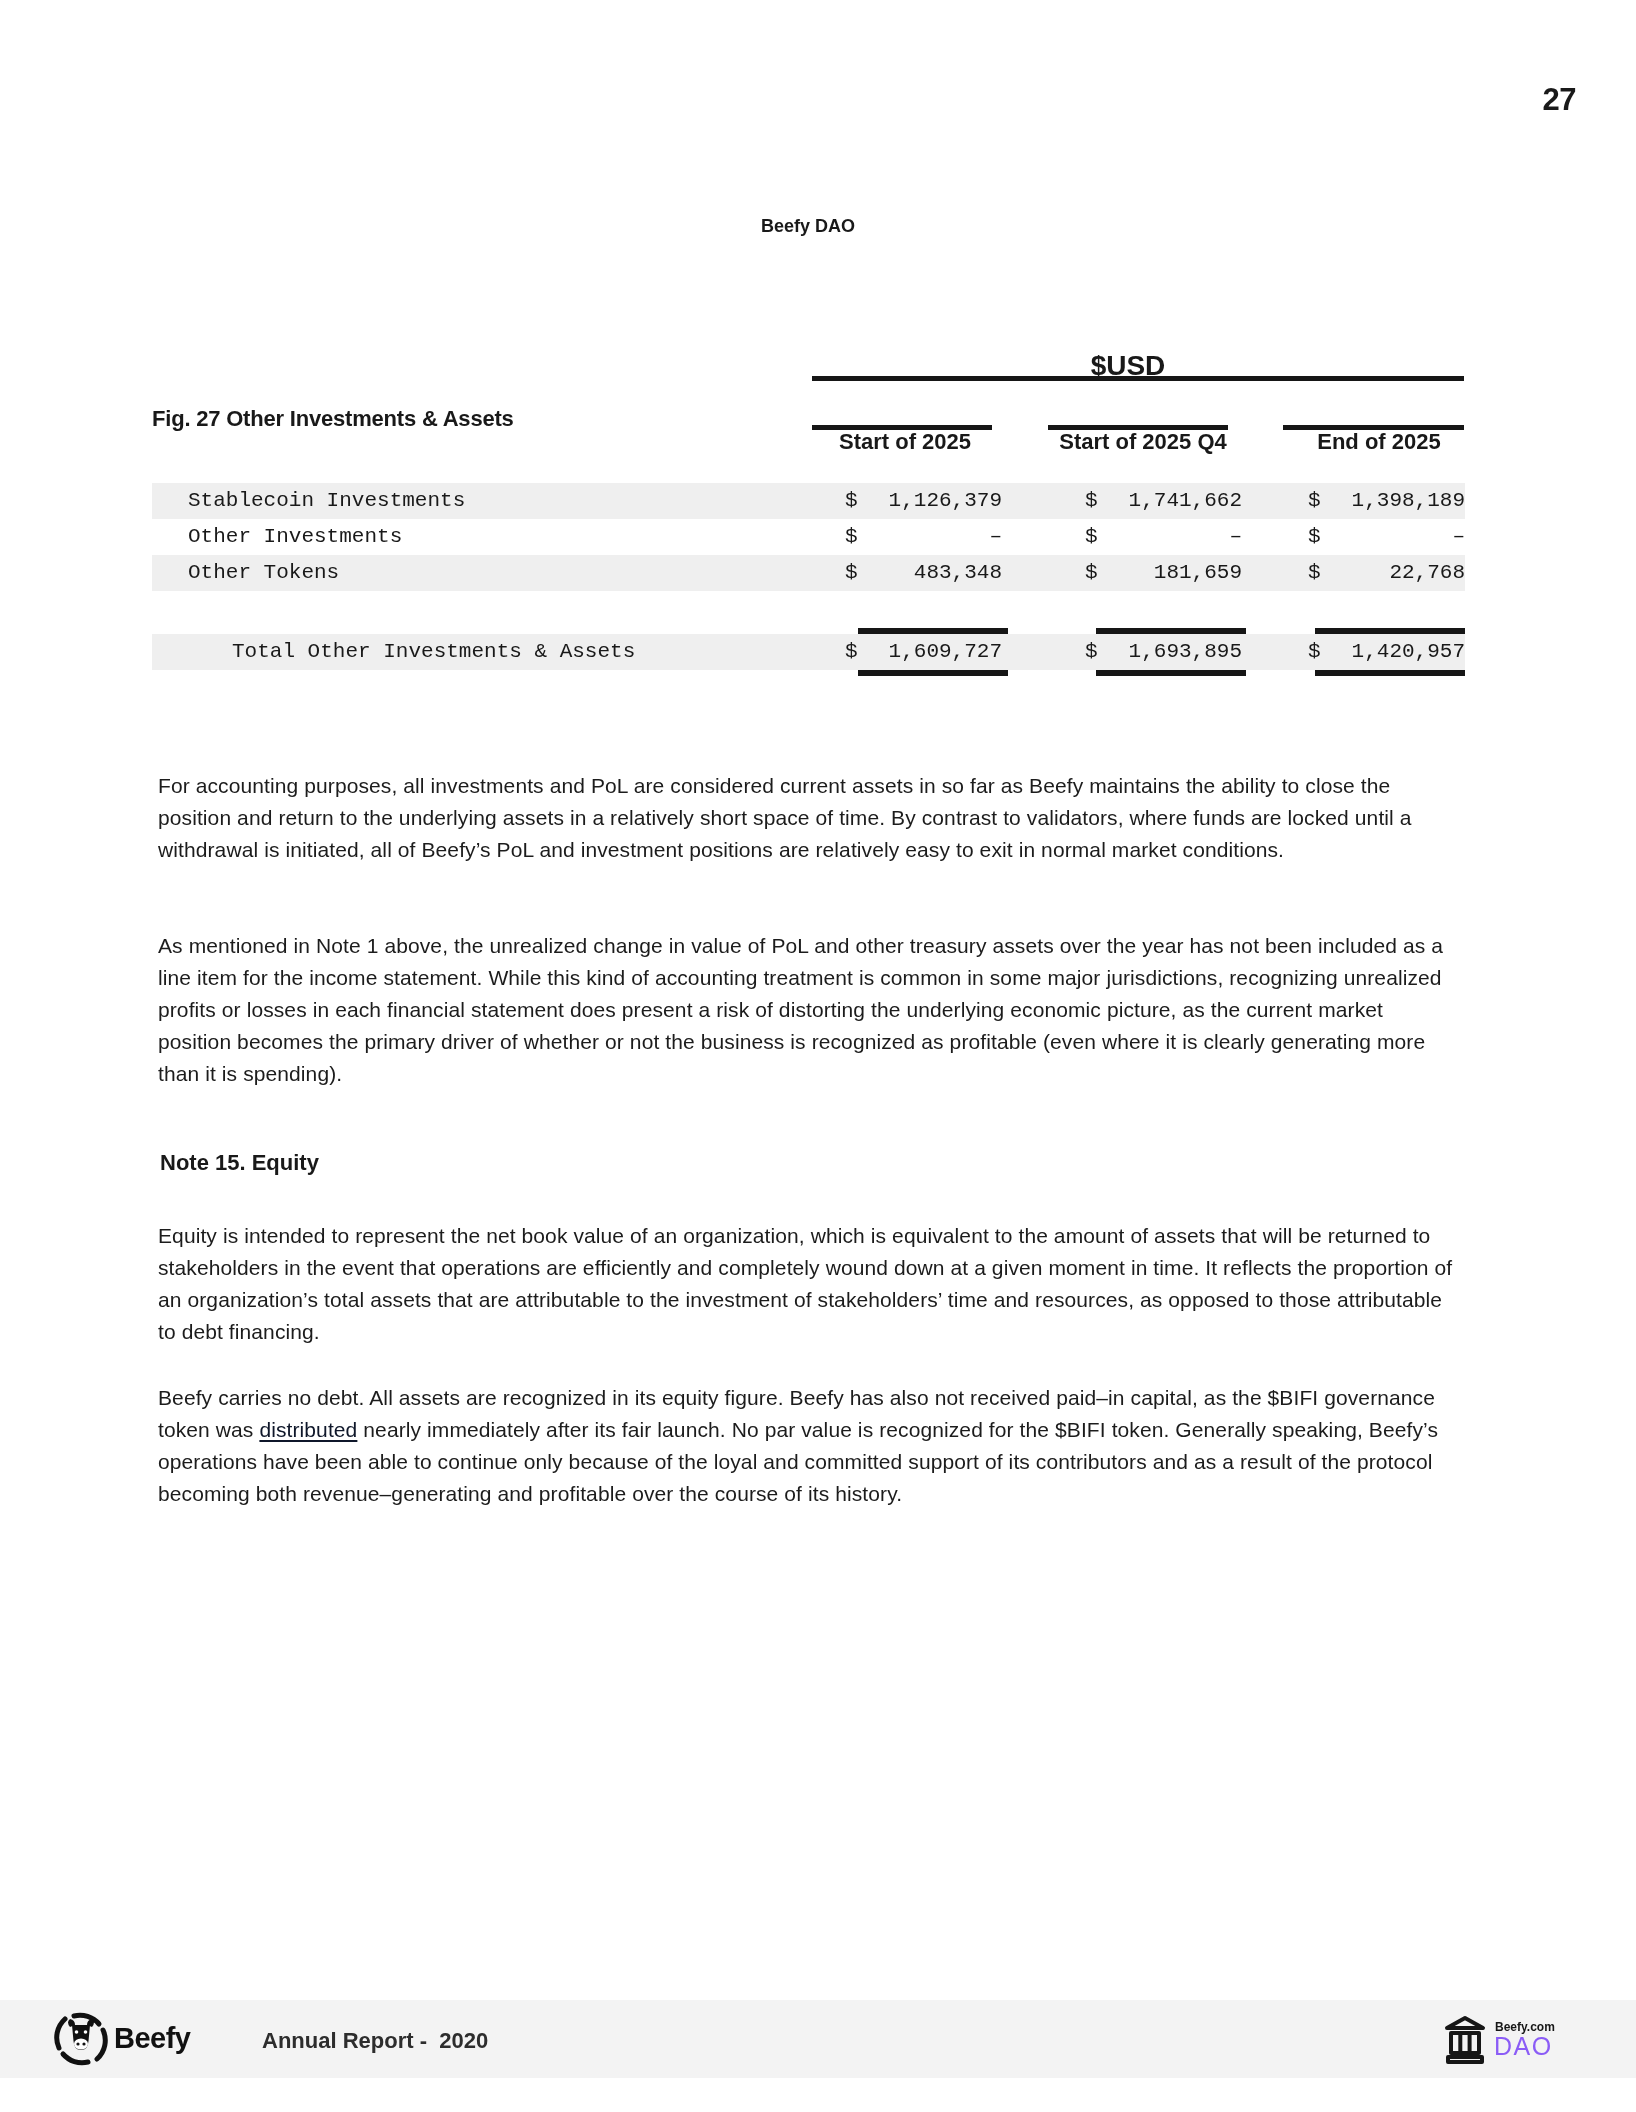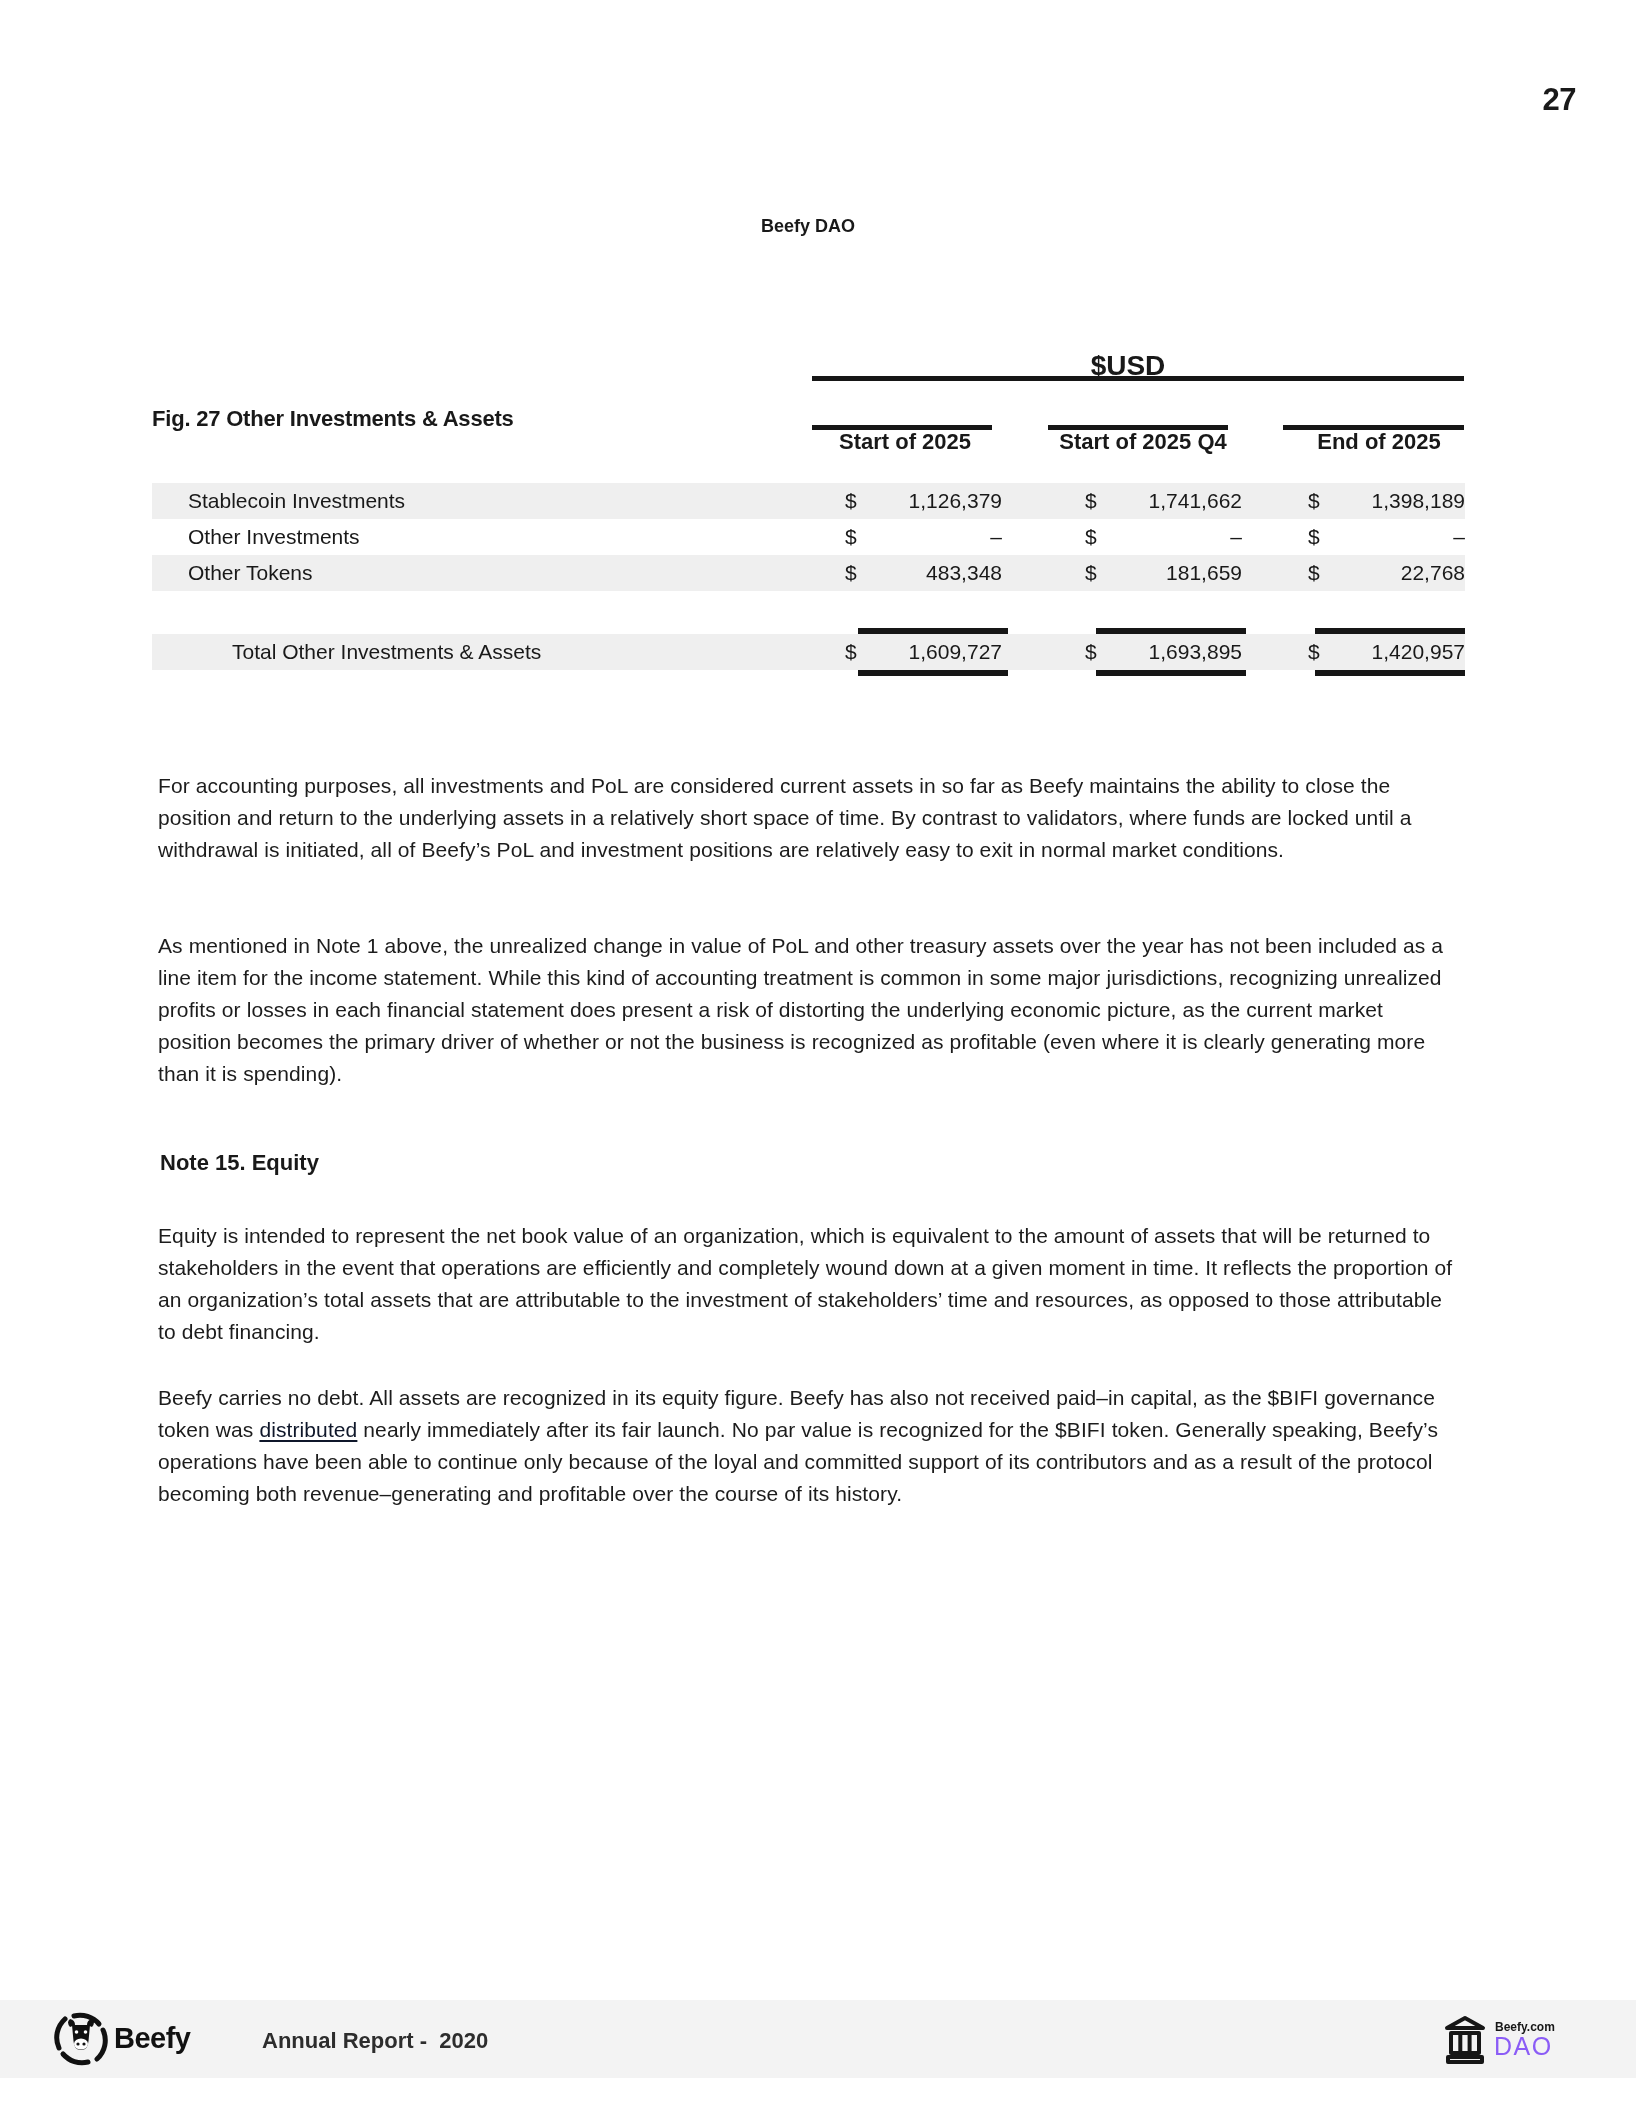--- a/index.html
+++ b/index.html
@@ -23,21 +23,21 @@
   .usd-line{top:376px;left:812px;width:652px;height:5px;}
   .col-head{top:401px;font-size:22px;font-weight:700;transform:translateX(-50%);white-space:nowrap;margin-top:28px;}
   .col-head.h1{left:905px;}
   .col-head.h2{left:1143px;}
   .col-head.h3{left:1379px;text-align:right;}
   .col-line{top:425px;height:5px;}
   .col-line.l1{left:812px;width:180px;}
   .col-line.l2{left:1048px;width:180px;}
   .col-line.l3{left:1283px;width:181px;}
   
-  .trow{left:152px;width:1313px;height:36px;line-height:36px;font-size:21px;}
+  .trow{left:152px;width:1313px;height:36px;line-height:36px;font-size:21px;font-family:Liberation Mono, monospace;}
   .trow.stripe{background:#efefef;}
   .row-label{position:absolute;left:36px;top:0;white-space:nowrap;}
   .total-label{position:absolute;left:80px;top:0;white-space:nowrap;font-weight:500;}
   .cell{position:absolute;top:0;width:157px;display:flex;justify-content:space-between;}
   .cell.c1{left:693px;}
   .cell.c2{left:933px;}
   .cell.c3{left:1156px;}
   .cell .cur{text-align:left;}
   .cell .val{text-align:right;}
   .total-rule{height:6px;}

